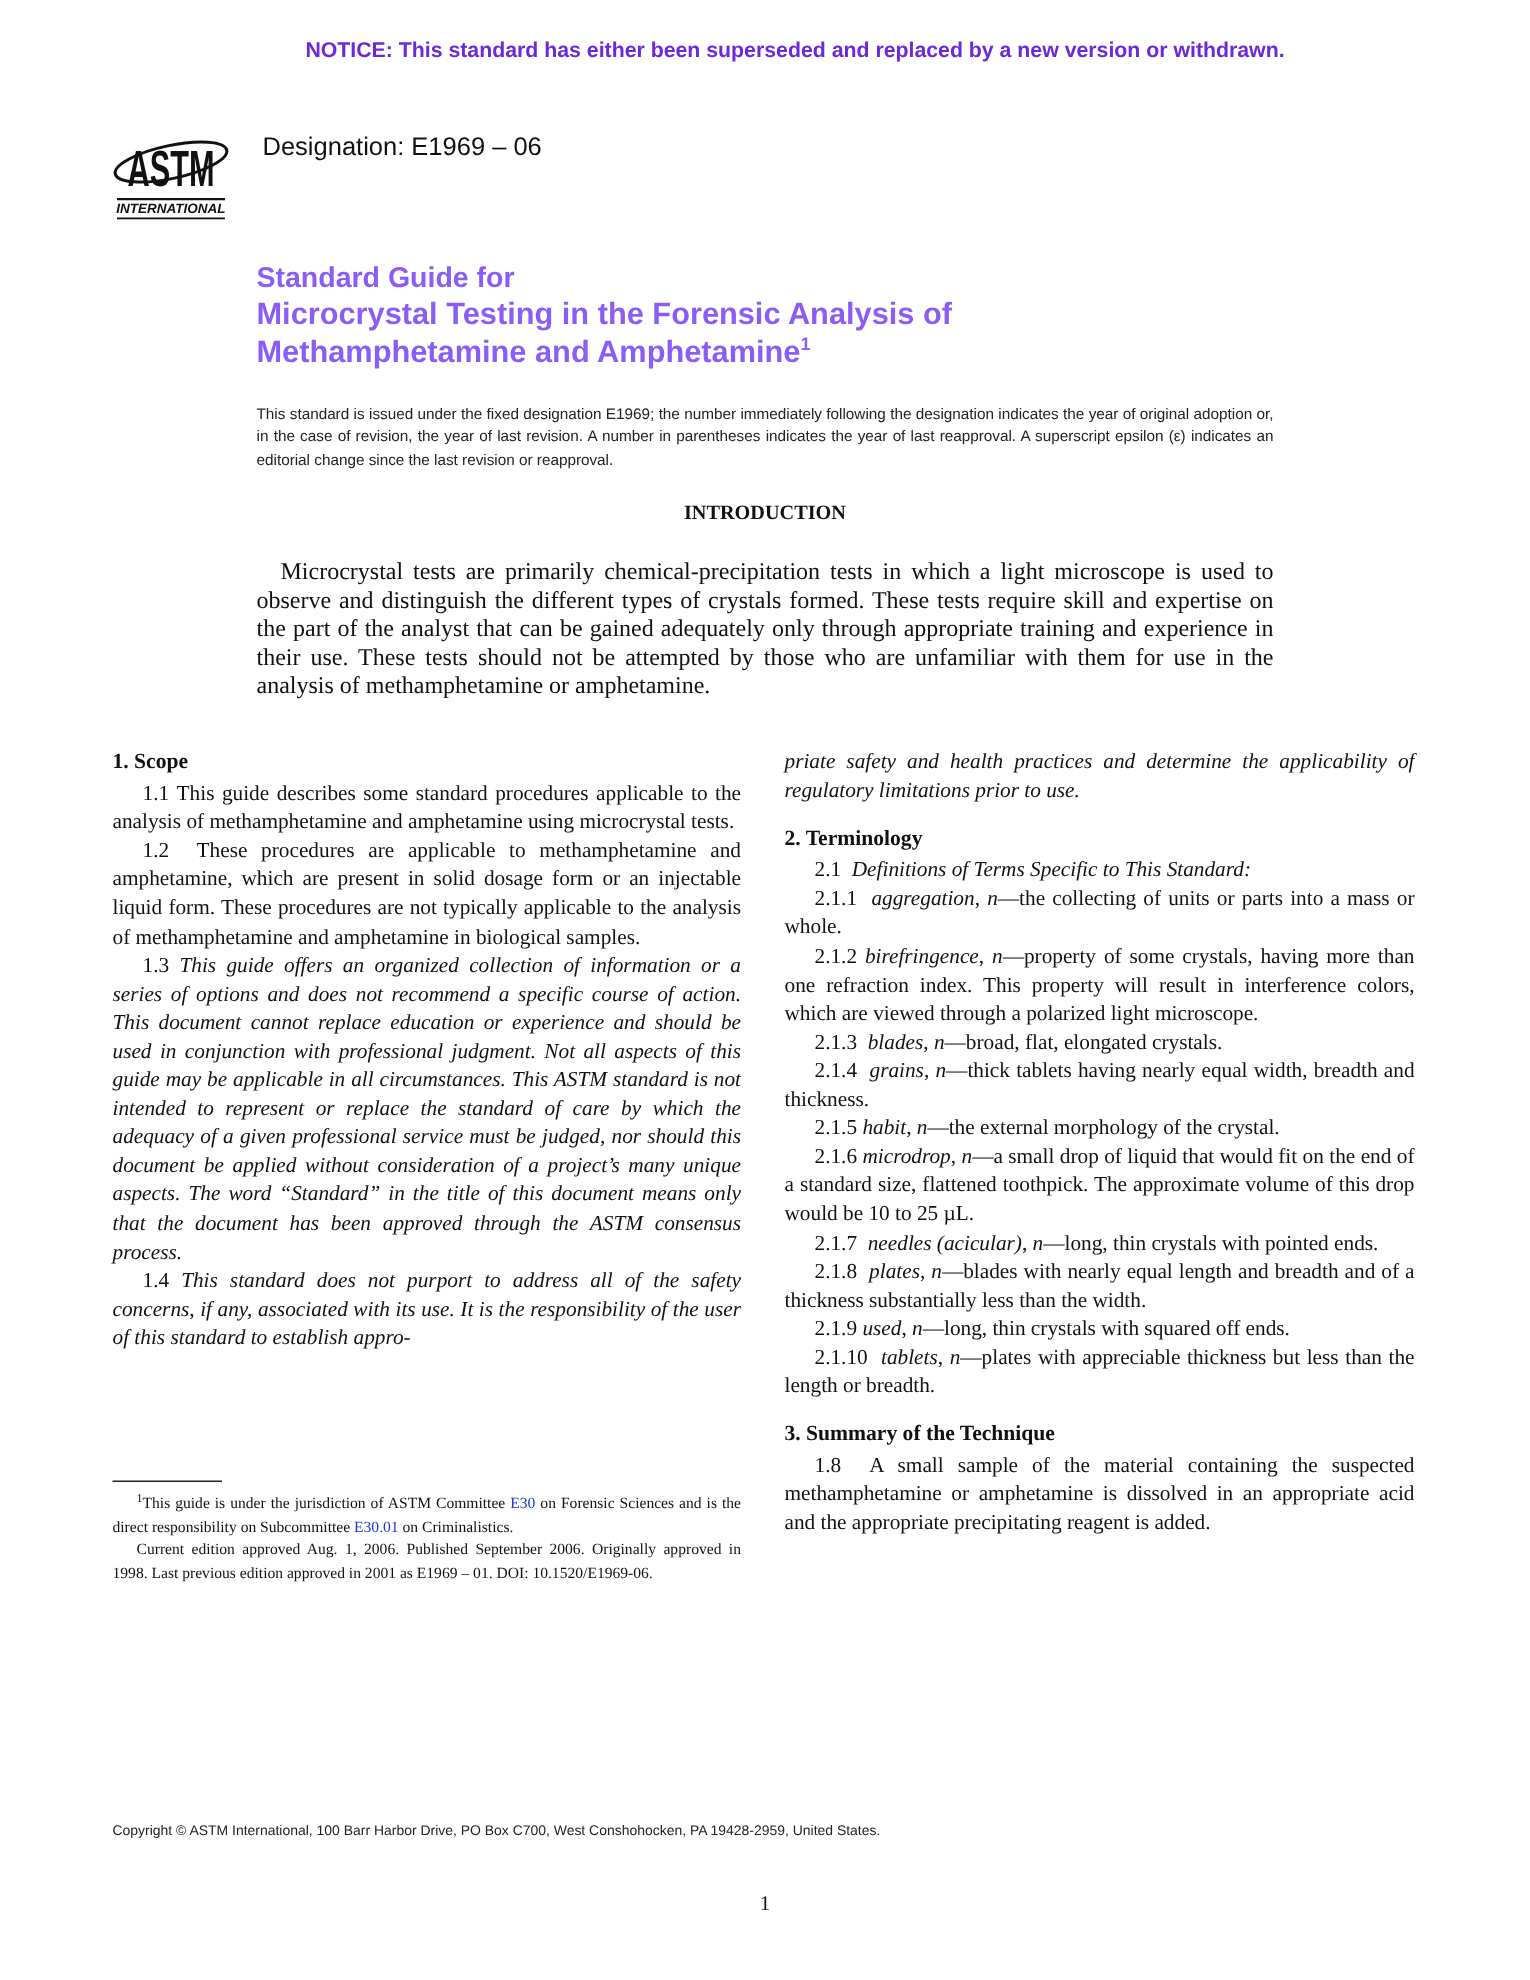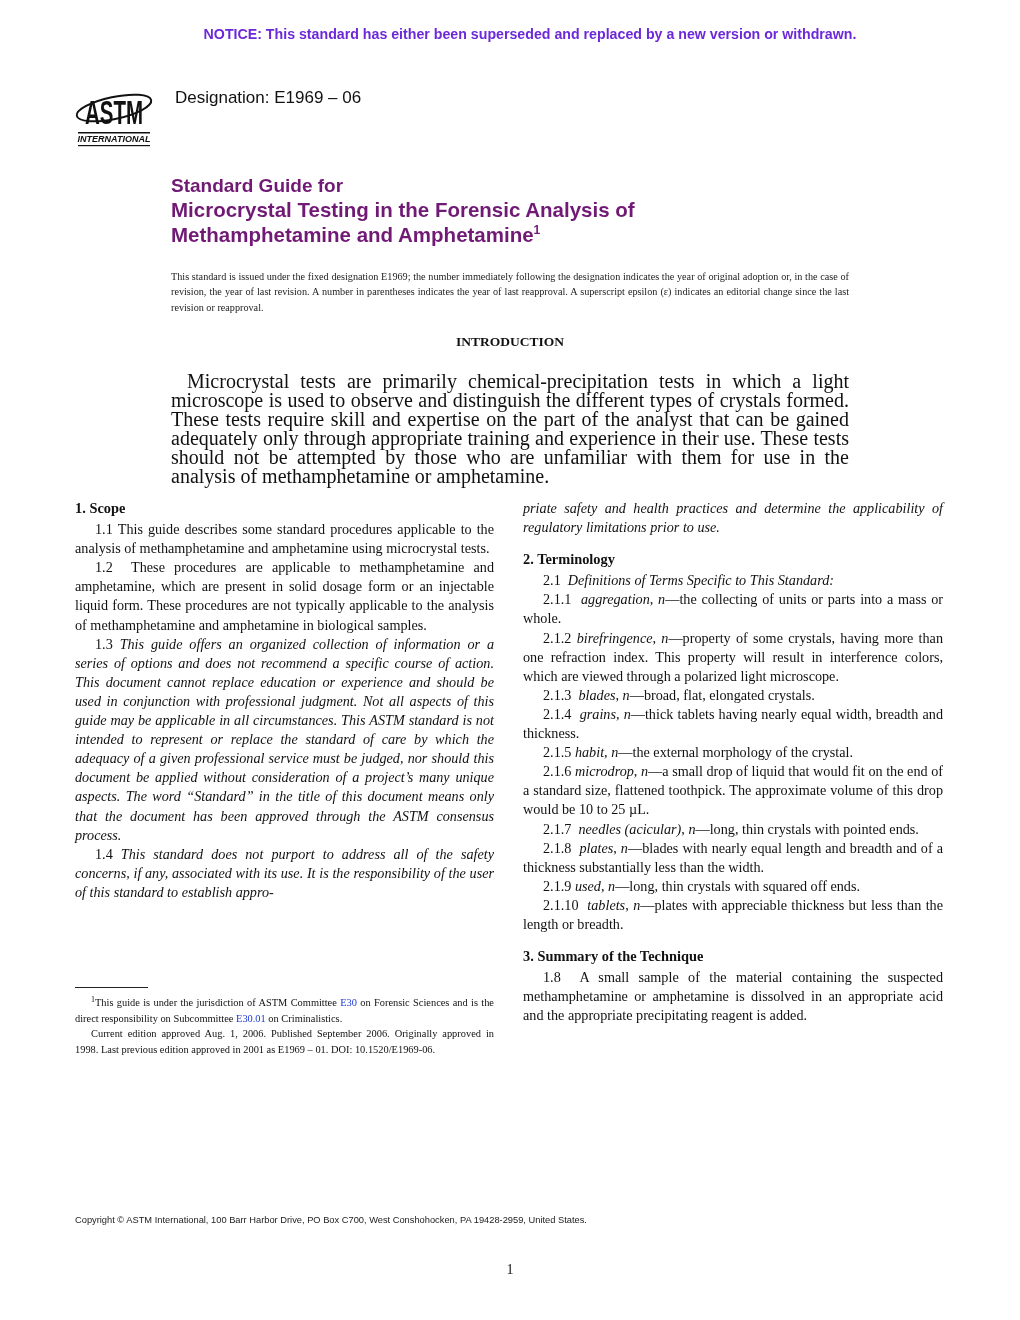--- a/index.html
+++ b/index.html
@@ -2,29 +2,29 @@
 <html><head>
 <meta charset="utf-8">
 <style>
   html, body { margin: 0; padding: 0; background: #ffffff; }
   body { width: 1020px; height: 1320px; position: relative; overflow: hidden; color: #111; }
   .abs { position: absolute; }
   .notice { left: 0; width: 1020px; top: 26px; text-align: center; color: #6d28d9;
             font-family: "Liberation Sans", sans-serif; font-weight: bold; font-size: 14.2px; line-height: 17px; padding-left: 20px; }
   .logo { left: 72px; top: 74px; width: 90px; height: 76px; }
   .designation { left: 175px; top: 88px; font-family: "Liberation Sans", sans-serif; font-size: 17px; }
-  .title { left: 171px; top: 175px; font-family: "Liberation Sans", sans-serif; font-weight: bold; color: #701a75; }
+  .title { left: 171px; top: 175px; font-family: "Liberation Sans", sans-serif; font-weight: bold; color: #8b5cf6; }
   .title .l1 { font-size: 19px; line-height: 22px; }
   .title .l2 { font-size: 20.5px; line-height: 25px; }
   .title sup { font-size: 12px; vertical-align: 8px; line-height: 0; }
-  .issued { left: 171px; top: 269px; width: 678px; font-family: Liberation Serif, serif;
+  .issued { left: 171px; top: 269px; width: 678px; font-family: Liberation Sans, sans-serif;
             font-size: 10.2px; line-height: 15.4px; text-align: justify; color: #222; }
   .intro-h { left: 0; width: 1020px; top: 334px; text-align: center; font-family: "Liberation Serif", serif;
              font-weight: bold; font-size: 13.5px; }
-  .intro-p { left: 171px; top: 372px; width: 678px; font-family: "Liberation Serif", serif; font-size: 20px;
+  .intro-p { left: 171px; top: 372px; width: 678px; font-family: "Liberation Serif", serif; font-size: 16px;
              line-height: 19px; text-align: justify; text-indent: 16px; }
   .col { font-family: Liberation Serif, serif; font-size: 14.2px; line-height: 19.1px; text-align: justify; }
   .col-left { left: 75px; top: 499px; width: 419px; }
   .col-right { left: 523px; top: 499px; width: 420px; }
   .h { font-weight: bold; font-size: 14.4px; margin: 0 0 2px 0; }
   .p { margin: 0; text-indent: 20px; }
   .it { font-style: italic; }
   .gap { height: 13px; }
   .fn-rule { left: 75px; top: 987px; width: 73px; height: 1px; background: #222; }
   .footnote { left: 75px; top: 995px; width: 419px; font-family: "Liberation Serif", serif; font-size: 10.4px;

